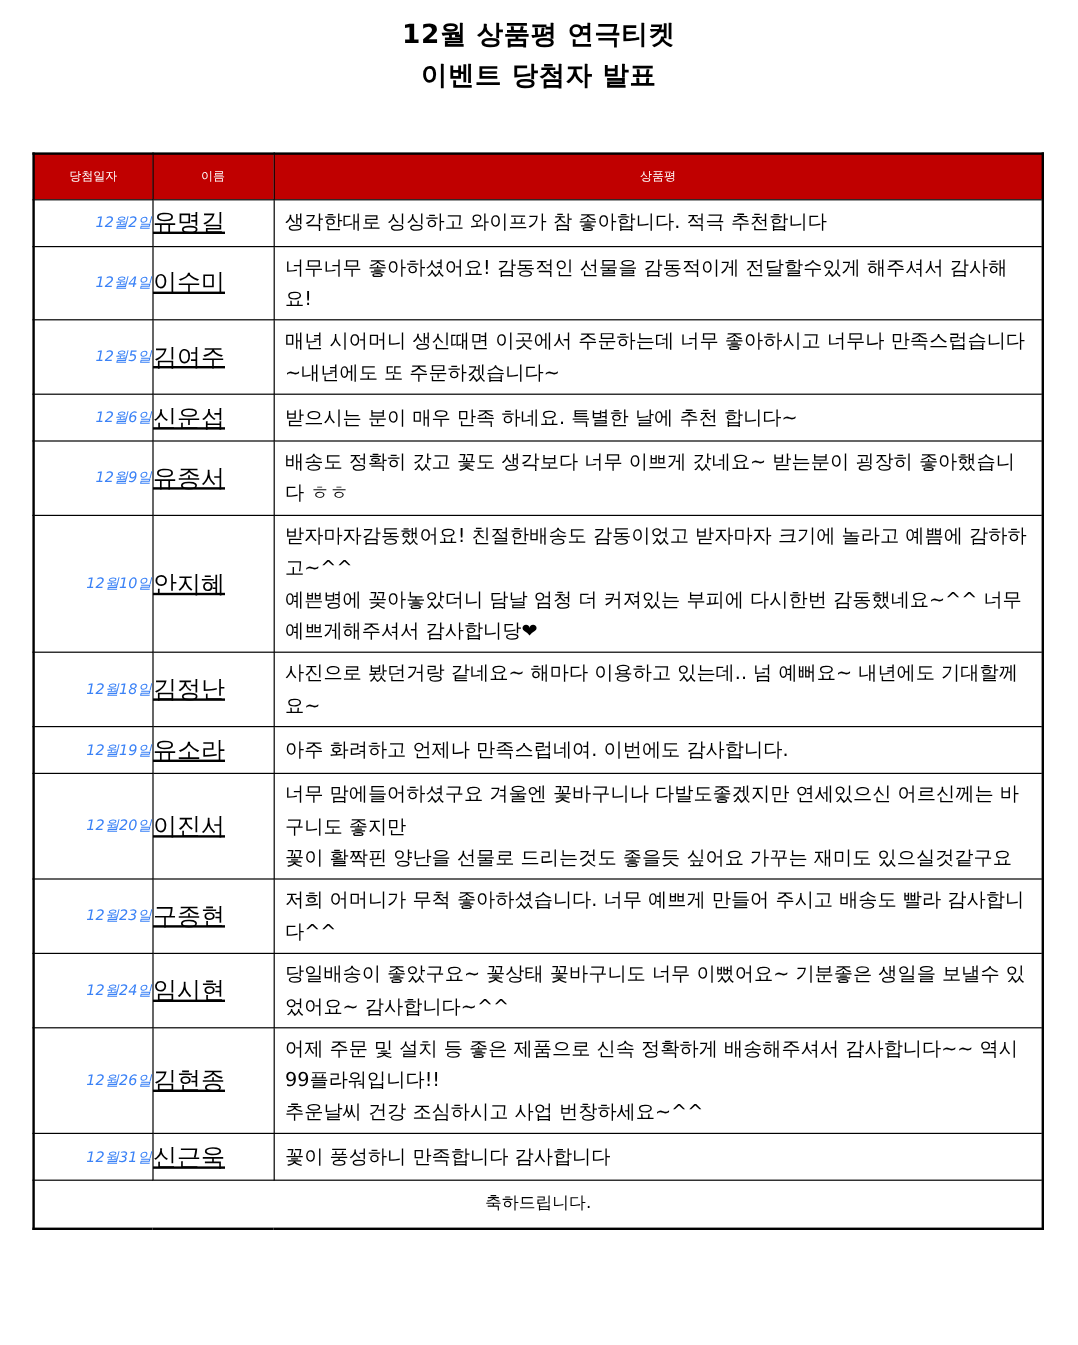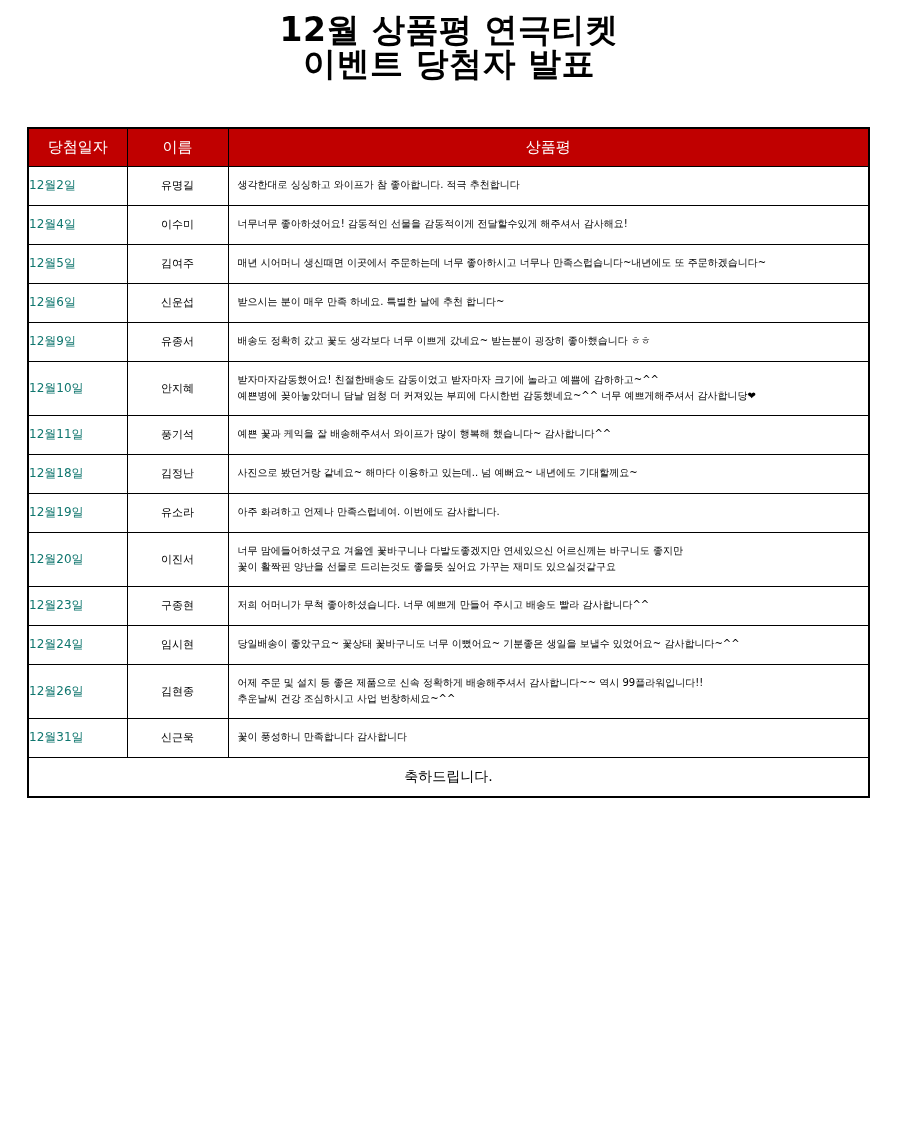--- a/index.html
+++ b/index.html
@@ -8,21 +8,21 @@
     background:#ffffff;
     font-family:"DejaVu Sans","Liberation Sans",sans-serif;
     color:#000;
   }
   .page { position:relative; width:898px; height:1121px; overflow:hidden; }
 
   .title-block {
     padding-top:13px;
     text-align:center;
     font-weight:bold;
-    font-size:33px;
+    font-size:22px;
     line-height:34px;
     letter-spacing:0.5px;
   }
 
   table.winners {
     position:absolute;
     left:27px; top:127px;
     width:843px;
     border-collapse:collapse;
     table-layout:fixed;
@@ -32,36 +32,38 @@
     border:1px solid var(--border, #000);
   }
   col.c-date { width:99px; }
   col.c-name { width:101px; }
 
   tr.hdr { height:38px; }
   tr.hdr th {
     background:var(--header-bg, #c00000);
     color:var(--header-text, #ffffff);
     font-weight:normal;
-    font-size:15px;
+    font-size:10px;
   }
   tr.h1 { height:39px; }
   tr.h2 { height:54px; }
 
   td.date {
-    text-align:left;
+    text-align:right;
     font-size:12px;
-    color:#0f766e;
+    color:#3b82f6;
+    font-style:italic;
   }
   td.name {
-    text-align:center;
-    font-size:11px;
+    text-align:left;
+    font-size:20px;
+    text-decoration:underline;
   }
   td.review {
-    font-size:10px;
+    font-size:16px;
     line-height:1.65;
     padding:4px 9px;
     white-space:pre-line;
     vertical-align:middle;
   }
   tr.footer-row { height:40px; }
   td.footer-cell {
     text-align:center;
     font-size:14px;
   }
@@ -114,25 +116,20 @@
         <td class="name">유종서</td>
         <td class="review">배송도 정확히 갔고 꽃도 생각보다 너무 이쁘게 갔네요~ 받는분이 굉장히 좋아했습니다 ㅎㅎ</td>
       </tr>
       <tr class="h2">
         <td class="date">12월10일</td>
         <td class="name">안지혜</td>
         <td class="review">받자마자감동했어요! 친절한배송도 감동이었고 받자마자 크기에 놀라고 예쁨에 감하하고~^^
 예쁜병에 꽂아놓았더니 담날 엄청 더 커져있는 부피에 다시한번 감동했네요~^^ 너무 예쁘게해주셔서 감사합니당❤</td>
       </tr>
       <tr class="h1">
-        <td class="date">12월11일</td>
-        <td class="name">풍기석</td>
-        <td class="review">예쁜 꽃과 케익을 잘 배송해주셔서 와이프가 많이 행복해 했습니다~ 감사합니다^^</td>
-      </tr>
-      <tr class="h1">
         <td class="date">12월18일</td>
         <td class="name">김정난</td>
         <td class="review">사진으로 봤던거랑 같네요~ 해마다 이용하고 있는데.. 넘 예뻐요~ 내년에도 기대할께요~</td>
       </tr>
       <tr class="h1">
         <td class="date">12월19일</td>
         <td class="name">유소라</td>
         <td class="review">아주 화려하고 언제나 만족스럽네여. 이번에도 감사합니다.</td>
       </tr>
       <tr class="h2">

